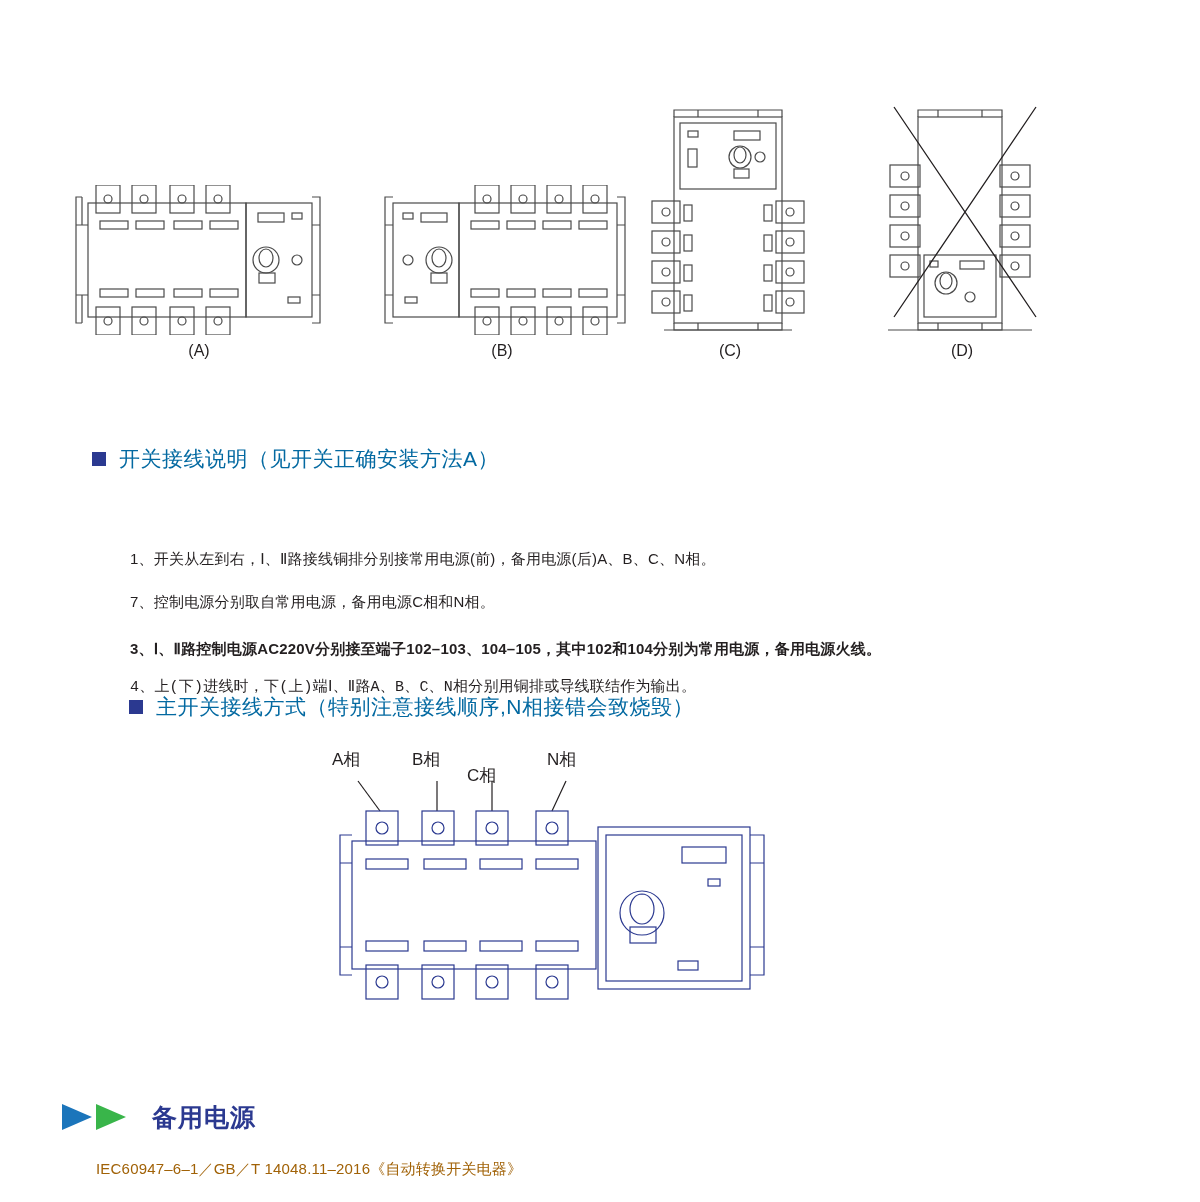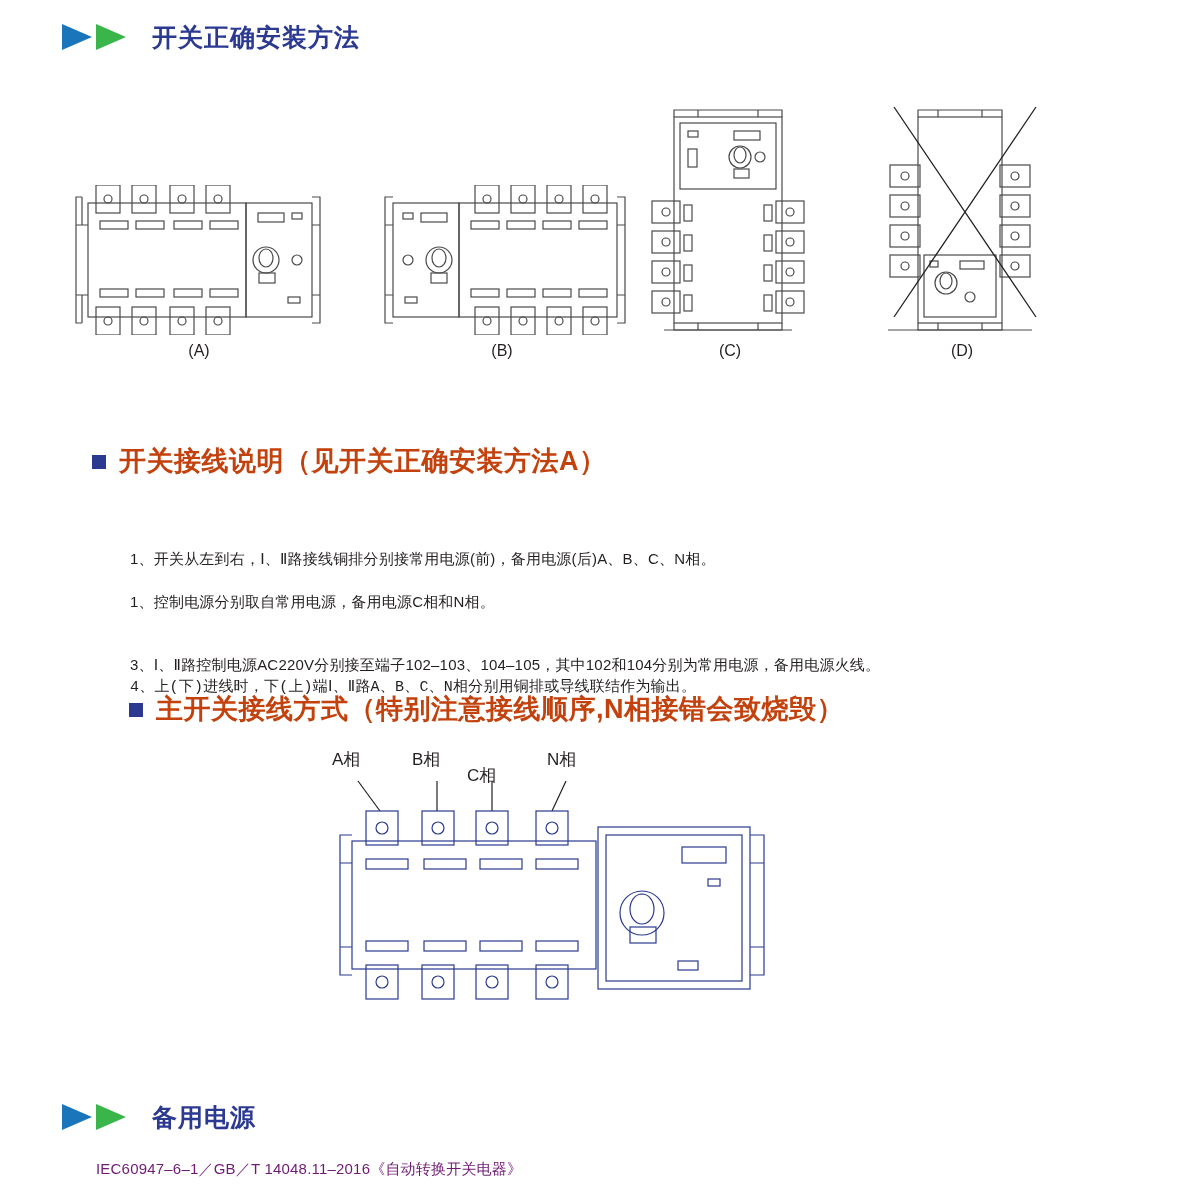--- a/index.html
+++ b/index.html
@@ -48,23 +48,23 @@
     align-items: center;
   }
   .sq-head .sq {
     width: 14px;
     height: 14px;
     background: #2b3990;
     margin-right: 13px;
     flex: 0 0 auto;
   }
   .sq-head .title {
-    font-size: 27px;
-    font-weight: bold;
-    color: #c2410c;
+    font-size: 21px;
+    font-weight: normal;
+    color: #0369a1;
     letter-spacing: 0.5px;
     line-height: 1;
   }
 
   
   .note {
     position: absolute;
     font-size: 15px;
     color: #231f20;
     line-height: 1.2;
@@ -87,41 +87,32 @@
     position: absolute;
     font-size: 17px;
     color: #231f20;
     width: 50px;
   }
 
   
   .std {
     position: absolute;
     font-size: 15px;
-    color: #701a75;
+    color: #a16207;
     letter-spacing: 0.2px;
   }
 
   svg { display: block; }
   .drw { position: absolute; }
 </style>
 </head>
 <body>
 
 <div class="page">
 
-  <div class="chev-head" style="left:62px; top:20px;">
-    <span class="chev">
-      <svg width="72" height="34" viewBox="0 0 72 34">
-        <polygon points="0,4 30,17 0,30" fill="#1b75bb"></polygon>
-        <polygon points="34,4 64,17 34,30" fill="#39b54a"></polygon>
-      </svg>
-    </span>
-    <span class="title">开关正确安装方法</span>
-  </div>
 
   <div class="drw" style="left:70px; top:185px;">
     <svg width="260" height="150" viewBox="0 0 260 150" fill="none" stroke="#4a4a4a" stroke-width="1.2">
 
       <path d="M12,12 L6,12 L6,138 L12,138"></path>
       <path d="M12,12 L12,40 M12,110 L12,138"></path>
       <path d="M6,40 L18,40 M6,110 L18,110"></path>
 
       <rect x="18" y="18" width="158" height="114"></rect>
 
@@ -301,22 +292,22 @@
     </svg>
   </div>
   <div class="cap" style="left:932px; top:342px;">(D)</div>
 
   <div class="sq-head" style="left:92px; top:448px;">
     <span class="sq"></span>
     <span class="title">开关接线说明（见开关正确安装方法A）</span>
   </div>
 
   <div class="note" style="left:130px; top:502px;">1、开关从左到右，Ⅰ、Ⅱ路接线铜排分别接常用电源(前)，备用电源(后)A、B、C、N相。</div>
-  <div class="note" style="left:130px; top:545px;">1、控制电源分别取自常用电源，备用电源C相和N相。</div>
-  <div class="note" style="left:130px; top:608px;">3、Ⅰ、Ⅱ路控制电源AC220V分别接至端子102–103、104–105，其中102和104分别为常用电源，备用电源火线。</div>
+  <div class="note" style="left:130px; top:545px;">7、控制电源分别取自常用电源，备用电源C相和N相。</div>
+  <div class="note" style="left:130px; top:592px;font-weight:bold;">3、Ⅰ、Ⅱ路控制电源AC220V分别接至端子102–103、104–105，其中102和104分别为常用电源，备用电源火线。</div>
   <div class="note" style="left:130px; top:631px;font-family:Liberation Mono, monospace;">4、上(下)进线时，下(上)端Ⅰ、Ⅱ路A、B、C、N相分别用铜排或导线联结作为输出。</div>
 
   <div class="sq-head" style="left:92px; top:696px;padding-left:37px;">
     <span class="sq"></span>
     <span class="title">主开关接线方式（特别注意接线顺序,N相接错会致烧毁）</span>
   </div>
 
   <div class="phase" style="left:332px; top:748px;">A相</div>
   <div class="phase" style="left:412px; top:748px;">B相</div>
   <div class="phase" style="left:467px; top:764px;">C相</div>

